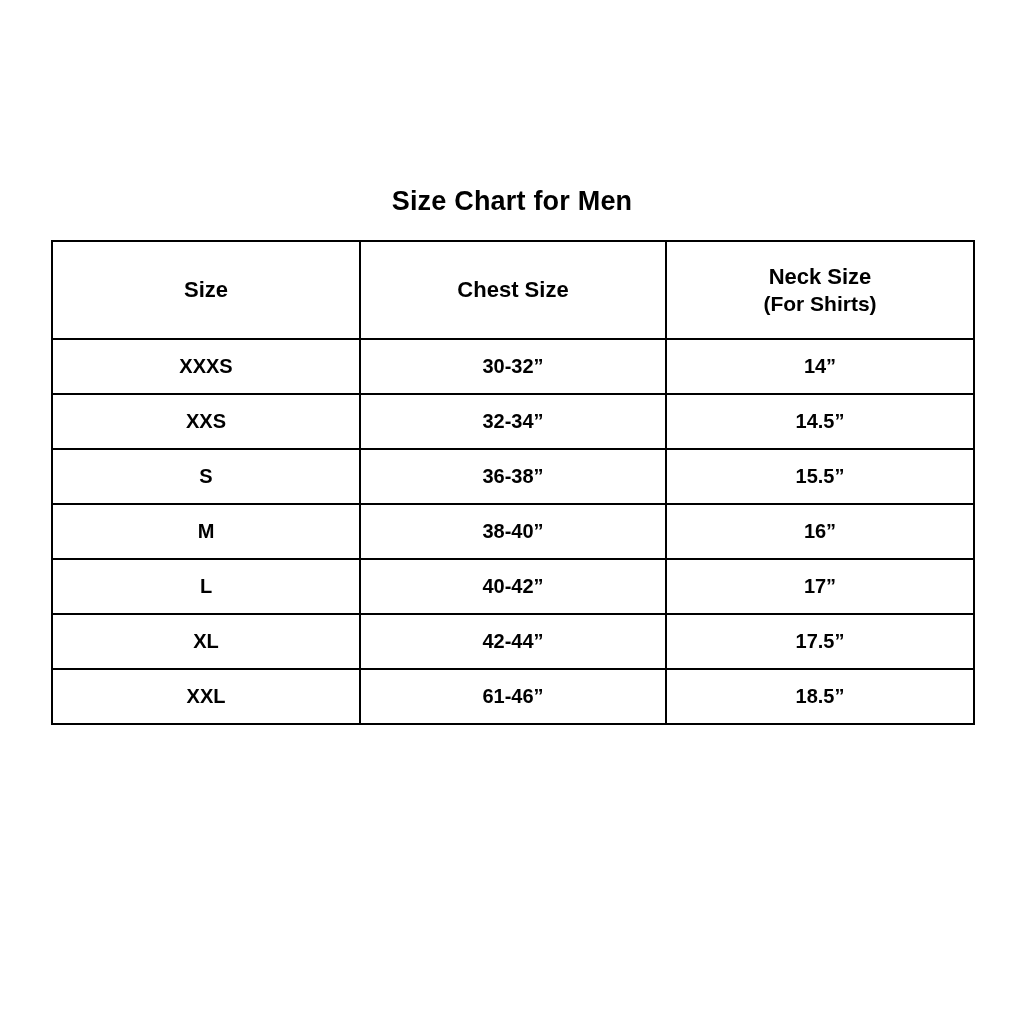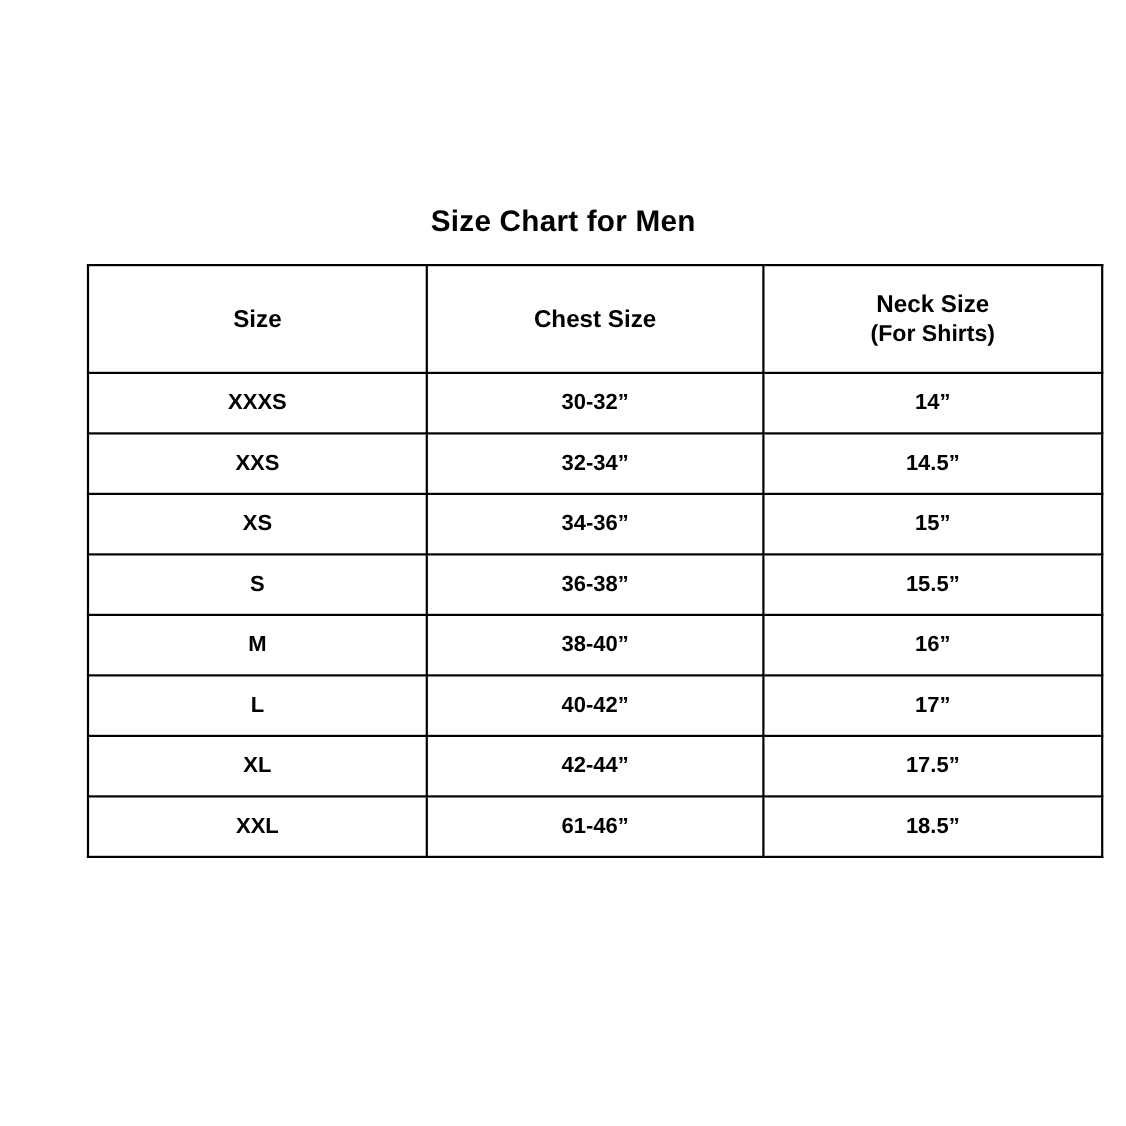--- a/index.html
+++ b/index.html
@@ -34,21 +34,20 @@
   .table-wrap {
     position: absolute;
     left: 51px;
     top: 240px;
     width: 922px;
   }
   table.size-table {
     width: 922px;
     border-collapse: collapse;
     table-layout: fixed;
-    margin-left: 28px;
   }
   table.size-table td,
   table.size-table th {
     border: 2px solid #000000;
     text-align: center;
     vertical-align: middle;
     font-weight: bold;
     color: #000000;
   }
   table.size-table thead th {
@@ -105,25 +104,20 @@
           <td>XXXS</td>
           <td>30-32”</td>
           <td>14”</td>
         </tr>
         <tr>
           <td>XXS</td>
           <td>32-34”</td>
           <td>14.5”</td>
         </tr>
         <tr>
-          <td>XS</td>
-          <td>34-36”</td>
-          <td>15”</td>
-        </tr>
-        <tr>
           <td>S</td>
           <td>36-38”</td>
           <td>15.5”</td>
         </tr>
         <tr>
           <td>M</td>
           <td>38-40”</td>
           <td>16”</td>
         </tr>
         <tr>

